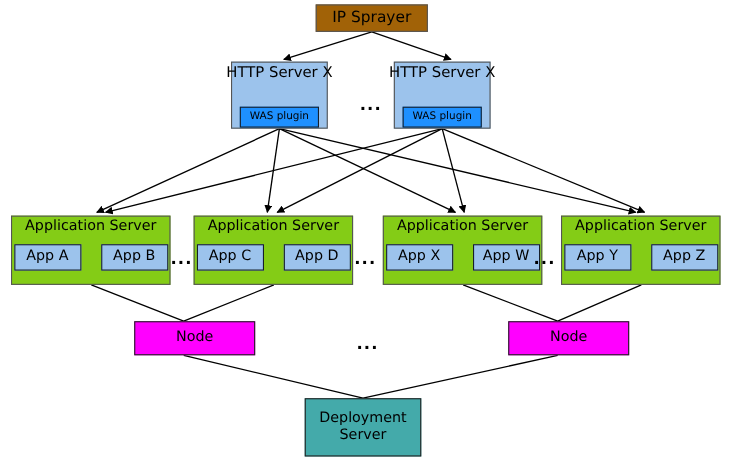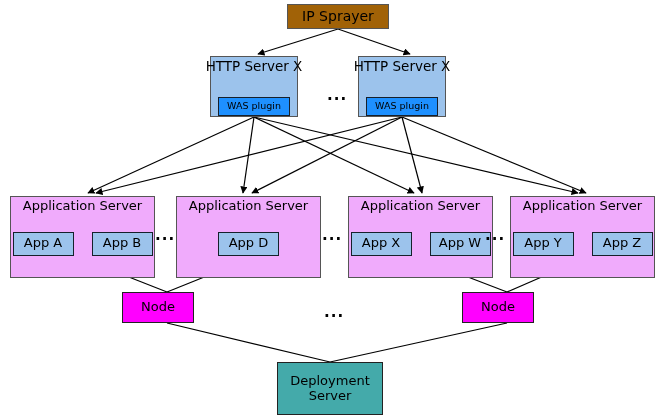--- a/index.html
+++ b/index.html
@@ -69,51 +69,51 @@
     border: 1px solid #16202b;
     display: flex;
     align-items: center;
     justify-content: center;
     font-size: 9.5px;
     color: #000000;
   }
 
   
   .appserver {
-    width: 145px; height: 82px;
-    background: #f0abfc;
+    width: 145px; height: 63px;
+    background: #84cc16;
     top: 196px;
     justify-content: flex-start;
     padding-top: 2px;
     font-size: 13px;
   }
   .appserver.as1 { left: 10px; }
   .appserver.as2 { left: 176px; }
   .appserver.as3 { left: 348px; }
   .appserver.as4 { left: 510px; }
   .apps {
-    margin-top: 18px;
+    margin-top: 8px;
     display: flex;
     gap: 18px;
   }
   .app {
     box-sizing: border-box;
     width: 61px; height: 24px;
     background: #9cc3ec;
     border: 1px solid #16202b;
     display: flex;
     align-items: center;
     justify-content: center;
     font-size: 13px;
     color: #000000;
   }
 
   
   .nodebox {
-    width: 72px; height: 31px;
+    width: 110px; height: 31px;
     background: #ff00ff;
     top: 292px;
     justify-content: center;
     font-size: 13px;
     border: 1px solid #222222;
   }
   .nodebox.n1 { left: 122px; }
   .nodebox.n2 { left: 462px; }
 
   
@@ -211,20 +211,23 @@
       </div>
     </div>
   </div>
 
   <div class="ellipsis el-as1">...</div>
 
   <div class="node-box appserver as2">
     <span class="lbl">Application Server</span>
     <div class="apps">
       <div class="app">
+        <span>App C</span>
+      </div>
+      <div class="app">
         <span>App D</span>
       </div>
     </div>
   </div>
 
   <div class="ellipsis el-as2">...</div>
 
   <div class="node-box appserver as3">
     <span class="lbl">Application Server</span>
     <div class="apps">

